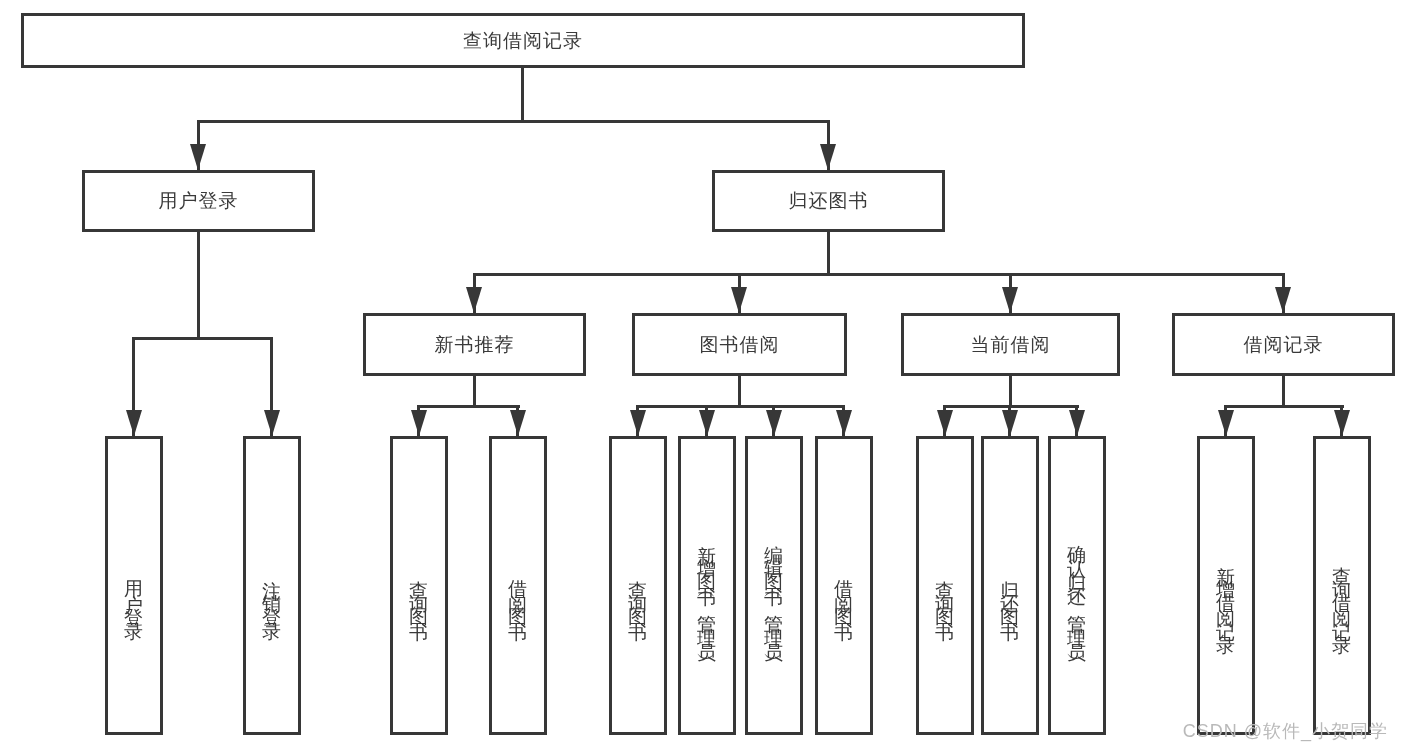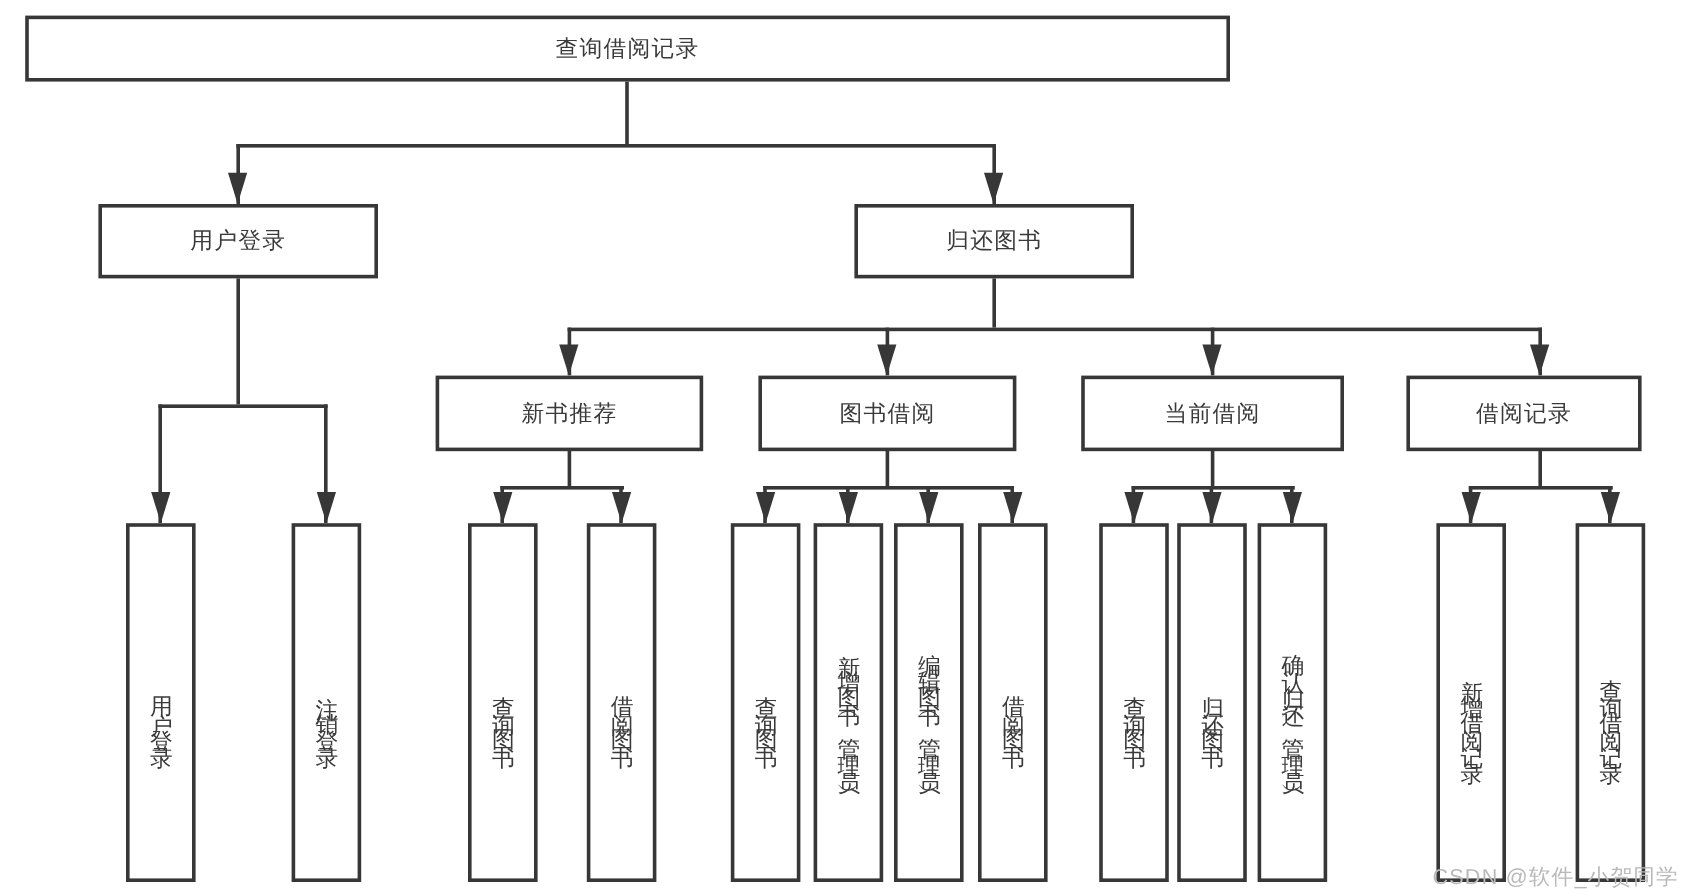--- a/index.html
+++ b/index.html
@@ -42,21 +42,21 @@
   .vline { width: 3px; }
   .arrow {
     position: absolute;
     width: 0; height: 0;
     border-left: 8px solid transparent;
     border-right: 8px solid transparent;
     border-top: 26px solid #373737;
   }
   .watermark {
     position: absolute;
-    right: 6px;
+    right: 17px;
     bottom: 4px;
     font-size: 18px;
     color: #b9b9b9;
     letter-spacing: 1px;
     z-index: 5;
   }
 </style>
 </head>
 <body>
 
@@ -100,21 +100,21 @@
 
   <div class="box" style="left:632px; top:313px; width:215px; height:63px;">
     <span>图书借阅</span>
   </div>
   <div class="box" style="left:363px; top:313px; width:223px; height:63px;">
     <span>新书推荐</span>
   </div>
   <div class="box" style="left:901px; top:313px; width:219px; height:63px;">
     <span>当前借阅</span>
   </div>
-  <div class="box" style="left:1172px; top:313px; width:196px; height:63px;">
+  <div class="box" style="left:1172px; top:313px; width:223px; height:63px;">
     <span>借阅记录</span>
   </div>
 
   <div class="vline" style="left:473px; top:375px; height:30px;"></div>
   <div class="hline" style="left:417px; top:405px; width:103px;"></div>
   <div class="vline" style="left:417px; top:405px; height:31px;"></div>
   <div class="arrow" style="left:411px; top:410px;"></div>
   <div class="vline" style="left:516px; top:405px; height:31px;"></div>
   <div class="arrow" style="left:510px; top:410px;"></div>
 

